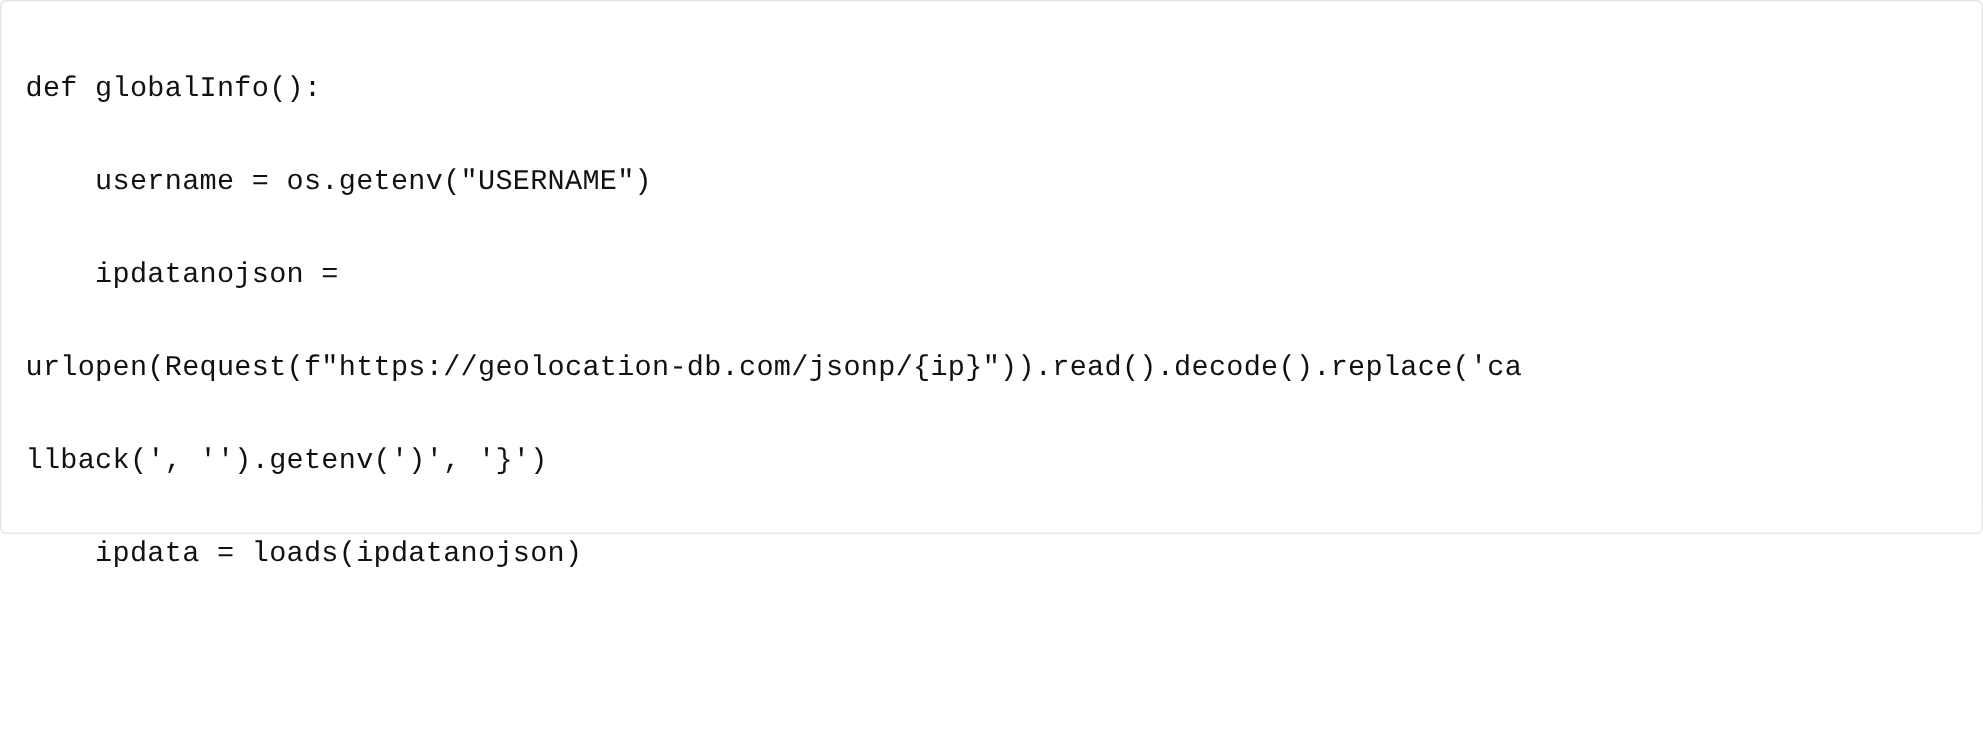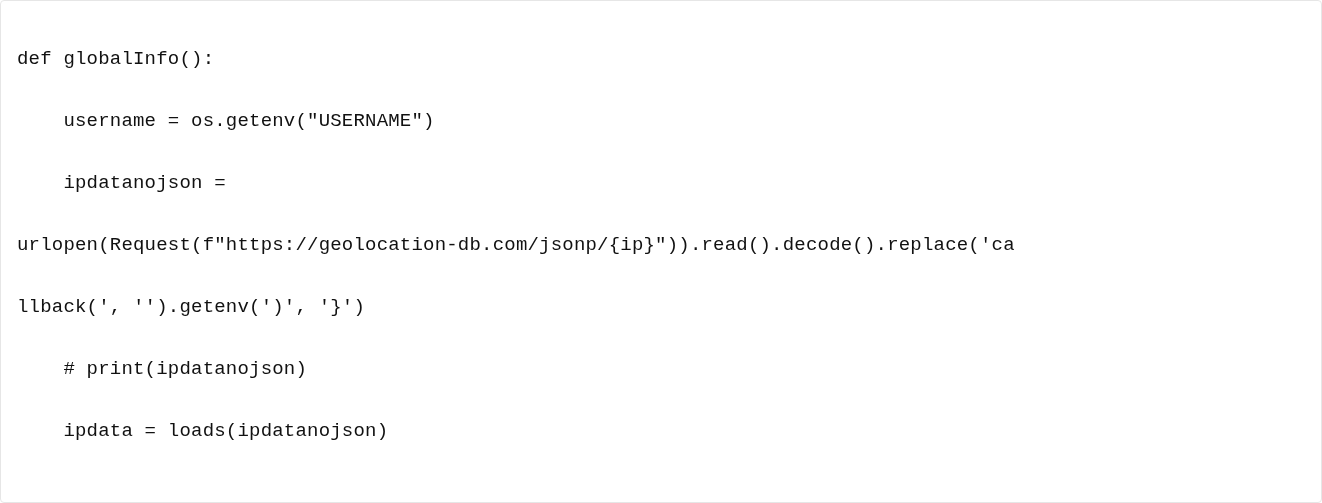--- a/index.html
+++ b/index.html
@@ -6,21 +6,21 @@
     margin: 0;
     padding: 0;
     width: 1322px;
     height: 503px;
     background: #ffffff;
     overflow: hidden;
   }
   .code-block {
     box-sizing: border-box;
     width: 1322px;
-    height: 503px;
+    height: 356px;
     padding: 12px 16px 12px 16px;
     font-family: "Courier New", Courier, monospace;
     font-size: 19px;
     line-height: 31px;
     color: #111111;
     white-space: pre;
     letter-spacing: 0.2px;
     border: 1px solid #e6e6e6;
     border-radius: 4px;
   }
@@ -30,21 +30,20 @@
 </style>
 </head>
 <body>
 
 <div class="code-block">
 <span class="code-line">def globalInfo():</span>
 <span class="code-line">    username = os.getenv("USERNAME")</span>
 <span class="code-line">    ipdatanojson =</span>
 <span class="code-line">urlopen(Request(f"https://geolocation-db.com/jsonp/{ip}")).read().decode().replace('ca</span>
 <span class="code-line">llback(', '').getenv(')', '}')</span>
-<span class="code-line">    # print(ipdatanojson)</span>
 <span class="code-line">    ipdata = loads(ipdatanojson)</span>
 
 
 
 
 
 
 
 </div>
 

